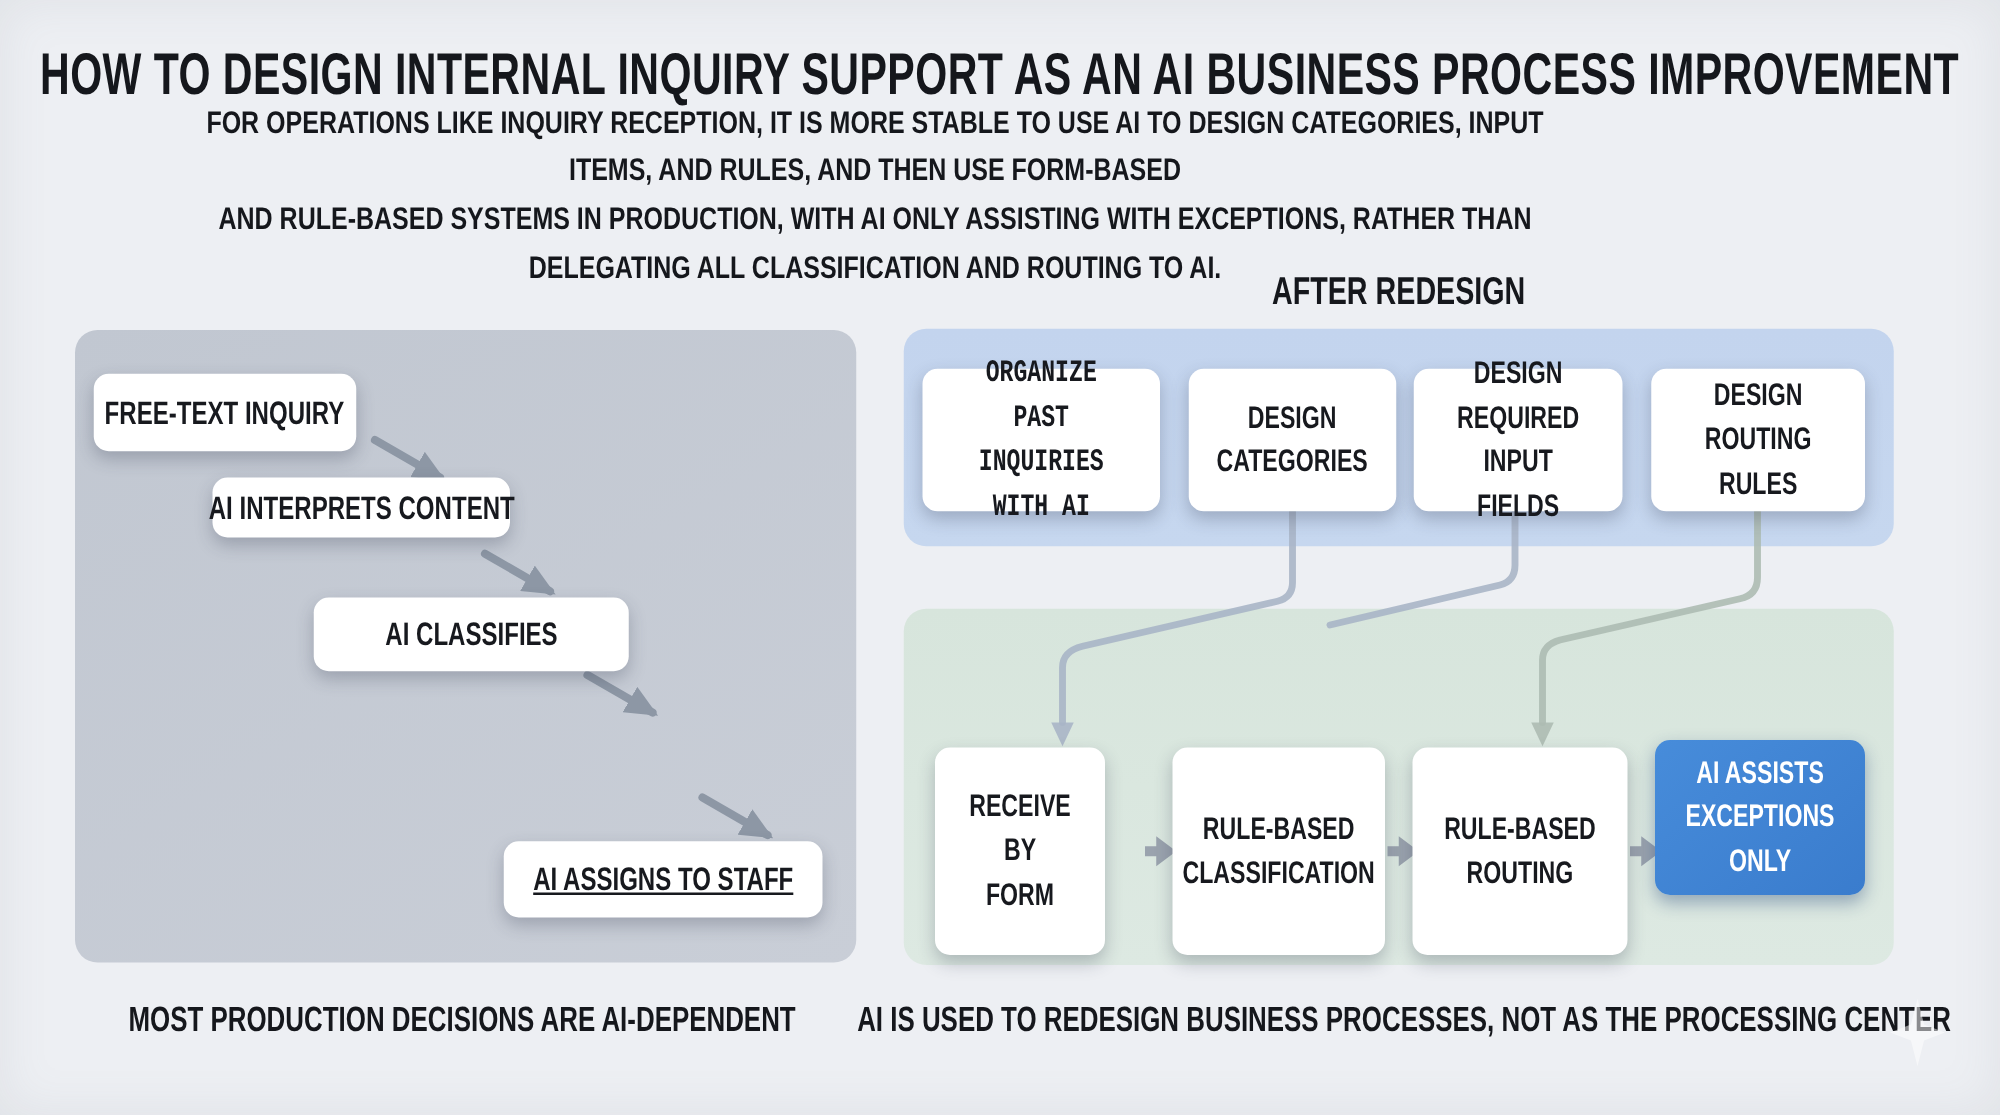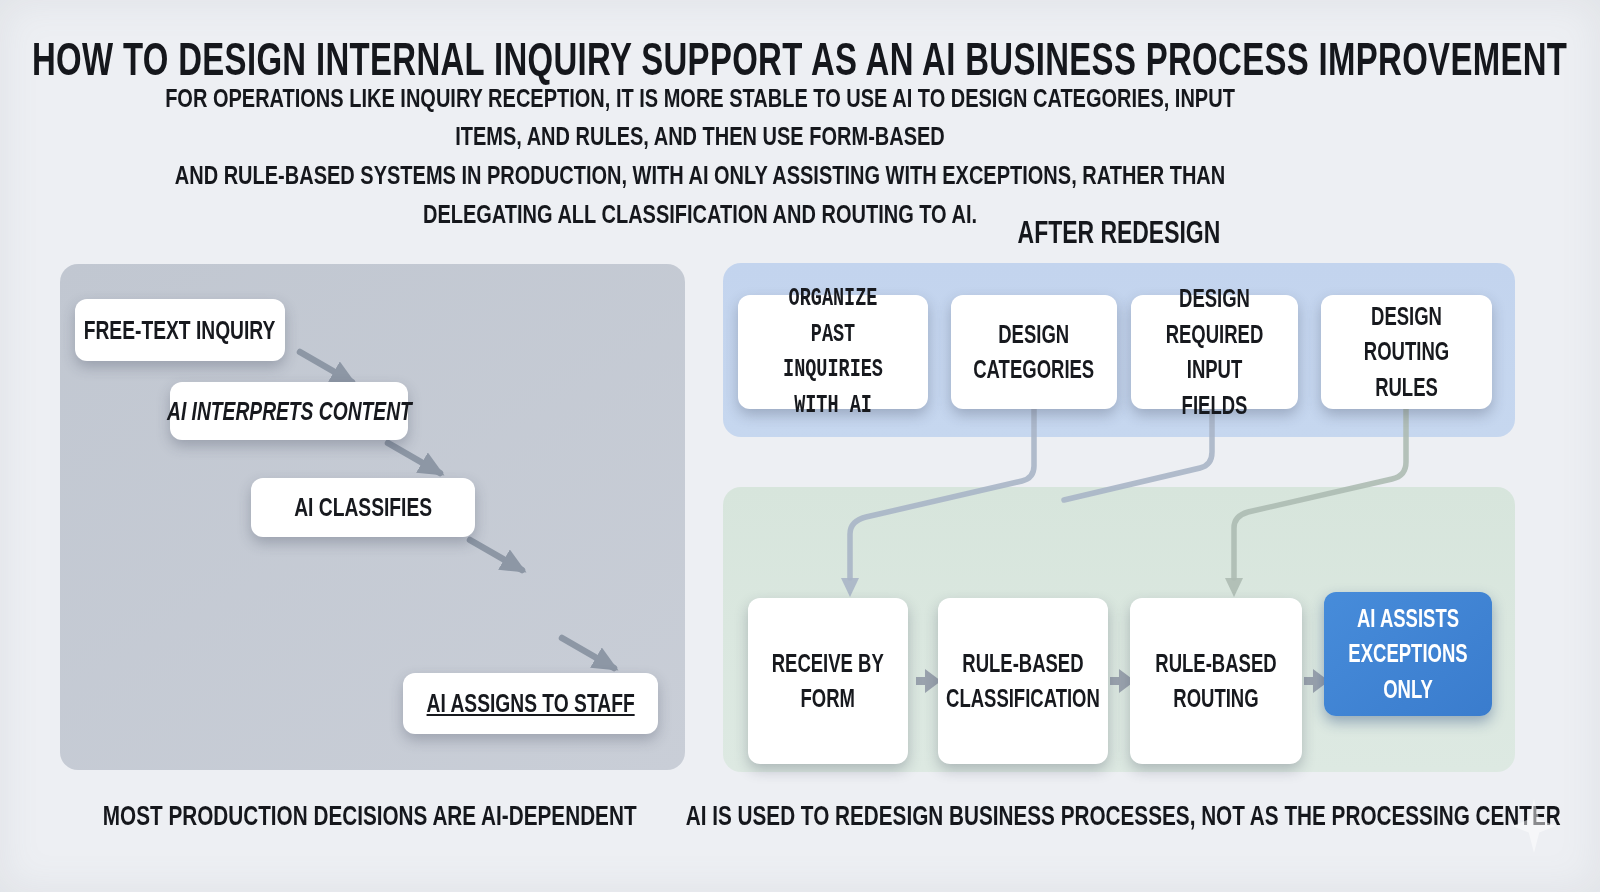--- a/index.html
+++ b/index.html
@@ -107,24 +107,24 @@
     <polygon class="head-green" points="1225,578 1243,578 1234,597"></polygon>
 
     <path class="flow-arrow" d="M916,677 h9 v-8 l16,12 l-16,12 v-8 h-9 z"></path>
     <path class="flow-arrow" d="M1110,677 h9 v-8 l16,12 l-16,12 v-8 h-9 z"></path>
     <path class="flow-arrow" d="M1304,677 h9 v-8 l16,12 l-16,12 v-8 h-9 z"></path>
   </svg>
 
   <div class="node step-node" style="left:75px;top:287px;width:210px;height:62px;margin-top:12px;">
     <span class="cx">FREE-TEXT INQUIRY</span>
   </div>
-  <div class="node step-node" style="left:170px;top:382px;width:238px;height:58px;font-style:italic;">
+  <div class="node step-node" style="left:170px;top:382px;width:238px;height:48px;">
     <span class="cx">AI INTERPRETS CONTENT</span>
   </div>
-  <div class="node step-node" style="left:251px;top:478px;width:224px;height:59px;">
+  <div class="node step-node" style="left:251px;top:478px;width:252px;height:59px;">
     <span class="cx">AI CLASSIFIES</span>
   </div>
   <div class="node step-node" style="left:403px;top:673px;width:255px;height:61px;text-decoration:underline;">
     <span class="cx">AI ASSIGNS TO STAFF</span>
   </div>
 
   <div class="node grid-node" style="left:738px;top:295px;width:190px;height:114px;font-family:Liberation Mono, monospace;">
     <span class="cx pre">ORGANIZE PAST
 INQUIRIES WITH AI</span>
   </div>
@@ -134,21 +134,21 @@
   </div>
   <div class="node grid-node" style="left:1131px;top:295px;width:167px;height:114px;">
     <span class="cx pre">DESIGN REQUIRED
 INPUT FIELDS</span>
   </div>
   <div class="node grid-node" style="left:1321px;top:295px;width:171px;height:114px;">
     <span class="cx pre">DESIGN
 ROUTING RULES</span>
   </div>
 
-  <div class="node grid-node" style="left:748px;top:598px;width:160px;height:166px;">
+  <div class="node grid-node" style="left:748px;top:598px;width:136px;height:166px;">
     <span class="cx pre">RECEIVE BY
 FORM</span>
   </div>
   <div class="node grid-node" style="left:938px;top:598px;width:170px;height:166px;">
     <span class="cx pre">RULE-BASED
 CLASSIFICATION</span>
   </div>
   <div class="node grid-node" style="left:1130px;top:598px;width:172px;height:166px;">
     <span class="cx pre">RULE-BASED
 ROUTING</span>

